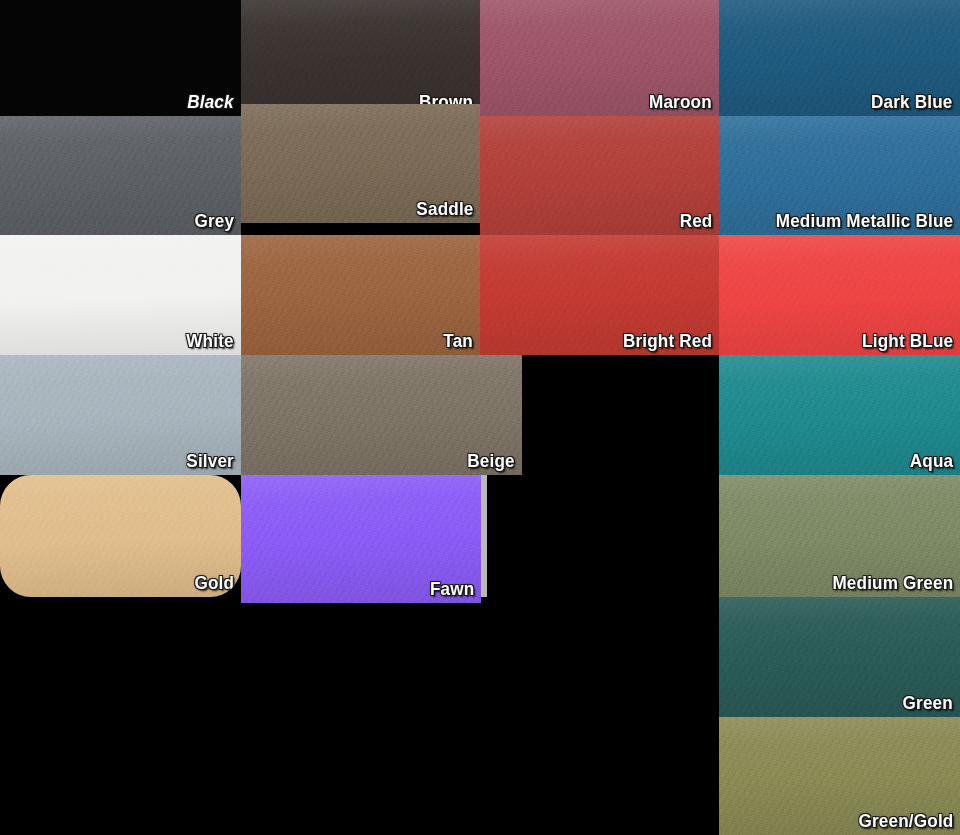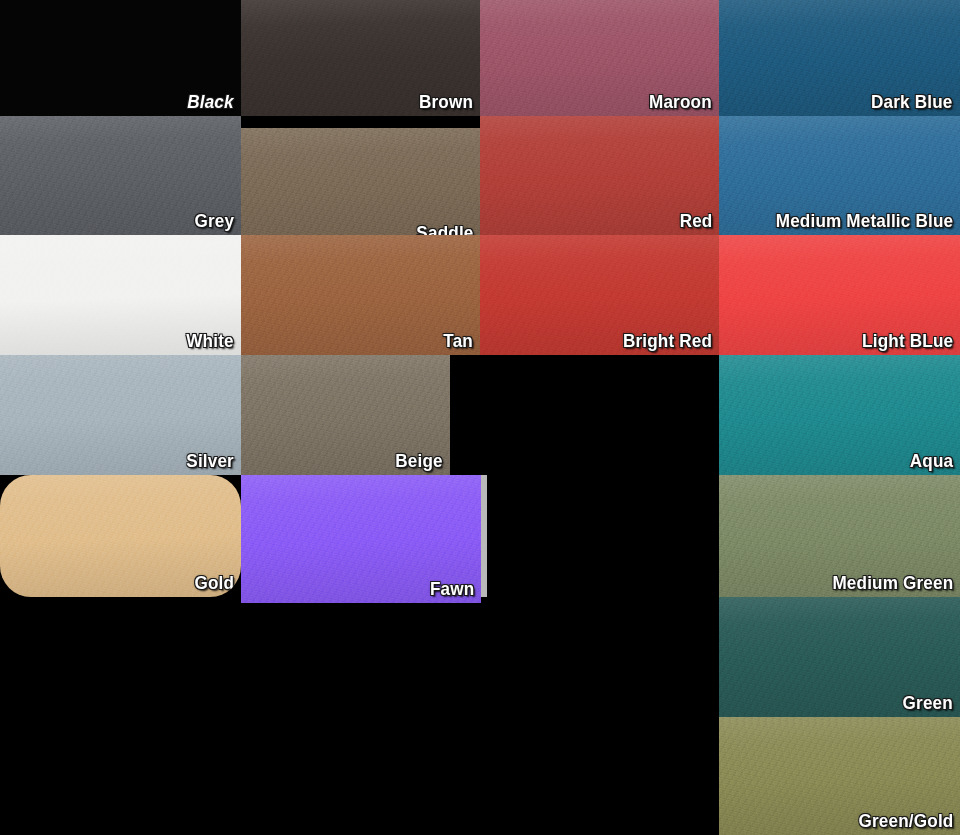--- a/index.html
+++ b/index.html
@@ -118,21 +118,21 @@
     <div class="swatch" style="left: 719px; top: 0px; width: 241px; height: 116px; background: rgb(30, 90, 126);">
       <div class="grain" style="background-position: 51px 40px, 8px 33px, 19px 57px;"></div>
       <div class="sheen"></div>
       <div class="label">Dark Blue</div>
     </div>
     <div class="swatch" style="left: 0px; top: 116px; width: 241px; height: 119px; background: rgb(93, 96, 101);">
       <div class="grain" style="background-position: 15px 22px, 31px 1px, 13px 17px;"></div>
       <div class="sheen"></div>
       <div class="label">Grey</div>
     </div>
-    <div class="swatch" style="left: 241px; top: 128px; width: 239px; height: 119px; background: rgb(123, 106, 86);">
+    <div class="swatch" style="left: 241px; top: 104px; width: 239px; height: 119px; background: rgb(123, 106, 86);">
       <div class="grain" style="background-position: 32px 4px, 54px 12px, 7px 36px;"></div>
       <div class="sheen"></div>
       <div class="label">Saddle</div>
     </div>
     <div class="swatch" style="left: 480px; top: 116px; width: 239px; height: 119px; background: rgb(178, 64, 57);">
       <div class="grain" style="background-position: 49px 33px, 16px 23px, 1px 55px;"></div>
       <div class="sheen"></div>
       <div class="label">Red</div>
     </div>
     <div class="swatch" style="left: 719px; top: 116px; width: 241px; height: 119px; background: rgb(47, 110, 154);">
@@ -158,21 +158,21 @@
     <div class="swatch" style="left: 719px; top: 235px; width: 241px; height: 120px; background: #ef4444;">
       <div class="grain" style="background-position: 28px 37px, 9px 35px, 8px 32px;"></div>
       <div class="sheen"></div>
       <div class="label">Light BLue</div>
     </div>
     <div class="swatch" style="left: 0px; top: 355px; width: 241px; height: 120px; background: rgb(168, 181, 189);">
       <div class="grain" style="background-position: 45px 19px, 32px 3px, 2px 51px;"></div>
       <div class="sheen"></div>
       <div class="label">Silver</div>
     </div>
-    <div class="swatch" style="left: 241px; top: 355px; width: 209px; height: 120px; background: rgb(126, 116, 101);">
+    <div class="swatch" style="left: 241px; top: 355px; width: 281px; height: 120px; background: rgb(126, 116, 101);">
       <div class="grain" style="background-position: 9px 1px, 55px 14px, 33px 11px;"></div>
       <div class="sheen"></div>
       <div class="label">Beige</div>
     </div>
     <div class="swatch" style="left: 719px; top: 355px; width: 241px; height: 120px; background: rgb(31, 138, 143);">
       <div class="grain" style="background-position: 43px 12px, 40px 36px, 21px 49px;"></div>
       <div class="sheen"></div>
       <div class="label">Aqua</div>
     </div>
     <div class="swatch" style="left: 0px; top: 475px; width: 241px; height: 122px; background: rgb(225, 190, 140); border-radius: 31px;">

